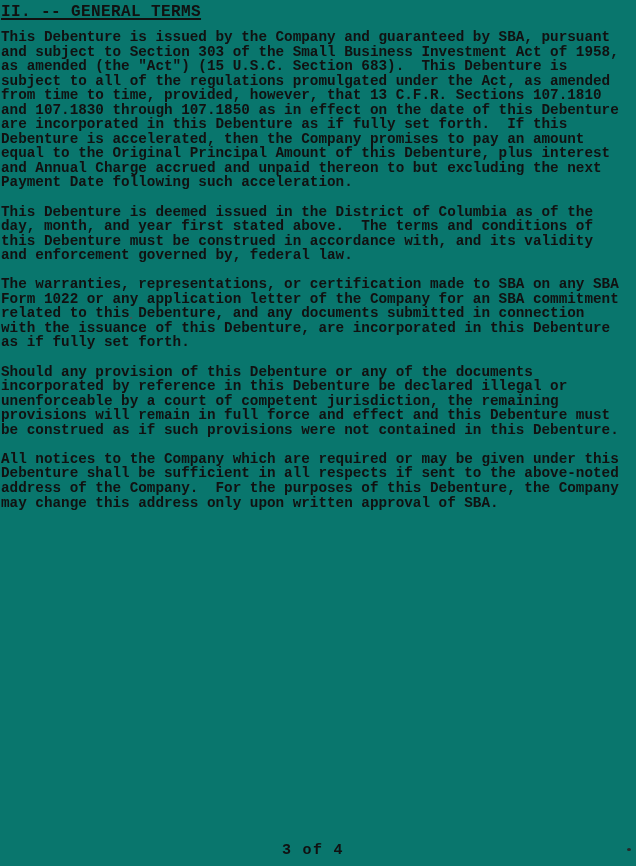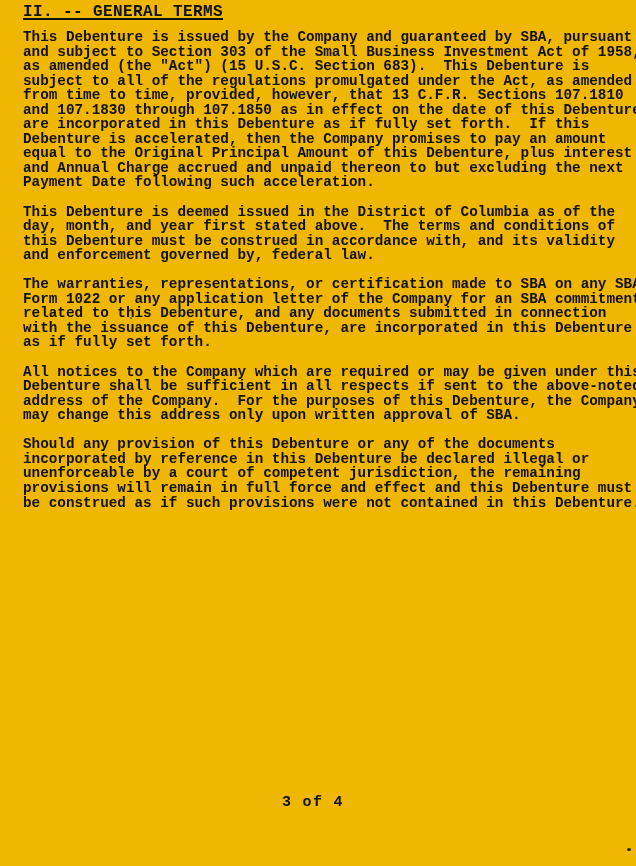--- a/index.html
+++ b/index.html
@@ -6,25 +6,25 @@
   html, body {
     width: 636px;
     height: 866px;
     background: #ffffff;
     overflow: hidden;
   }
   .page {
     position: relative;
     width: 636px;
     height: 866px;
-    background: #eab308;
+    background: #0f766e;
     color: #161616;
     font-family: "Liberation Mono", "DejaVu Sans Mono", monospace;
     font-weight: bold;
-    padding: 3px 4px 0 23px;
+    padding: 3px 4px 0 1px;
     filter: blur(0.24px) contrast(1.05);
   }
   .heading {
     font-size: 16px;
     line-height: 19px;
     letter-spacing: 0.4px;
     text-decoration: underline;
     text-decoration-thickness: 2px;
     text-underline-offset: 2px;
     margin-bottom: 8px;
@@ -34,21 +34,21 @@
     font-size: 14.3px;
     line-height: 14.55px;
     letter-spacing: 0px;
     white-space: pre-wrap;
     margin-bottom: 14.55px;
     width: 628px;
   }
   .footer {
     position: absolute;
     left: 282px;
-    top: 794px;
+    top: 842px;
     font-size: 15px;
     letter-spacing: 1.3px;
     white-space: pre;
   }
   .speck {
     position: absolute;
     background: #2a2a2a;
     border-radius: 50%;
   }
   .speck-1 { left: 627px; top: 848px; width: 4px; height: 3px; }
@@ -79,30 +79,30 @@
 day, month, and year first stated above.  The terms and conditions of
 this Debenture must be construed in accordance with, and its validity
 and enforcement governed by, federal law.</div>
 
   <div class="para">The warranties, representations, or certification made to SBA on any SBA
 Form 1022 or any application letter of the Company for an SBA commitment
 related to this Debenture, and any documents submitted in connection
 with the issuance of this Debenture, are incorporated in this Debenture
 as if fully set forth.</div>
 
-  <div class="para">All notices to the Company which are required or may be given under this
-Debenture shall be sufficient in all respects if sent to the above-noted
-address of the Company.  For the purposes of this Debenture, the Company
-may change this address only upon written approval of SBA.</div>
-
   <div class="para">Should any provision of this Debenture or any of the documents
 incorporated by reference in this Debenture be declared illegal or
 unenforceable by a court of competent jurisdiction, the remaining
 provisions will remain in full force and effect and this Debenture must
 be construed as if such provisions were not contained in this Debenture.</div>
+
+  <div class="para">All notices to the Company which are required or may be given under this
+Debenture shall be sufficient in all respects if sent to the above-noted
+address of the Company.  For the purposes of this Debenture, the Company
+may change this address only upon written approval of SBA.</div>
 
   <div class="footer">3 of 4</div>
 
   <div class="speck speck-1"></div>
   <div class="speck speck-2"></div>
   <div class="speck speck-3"></div>
 
 </div>
 
 </body></html>

